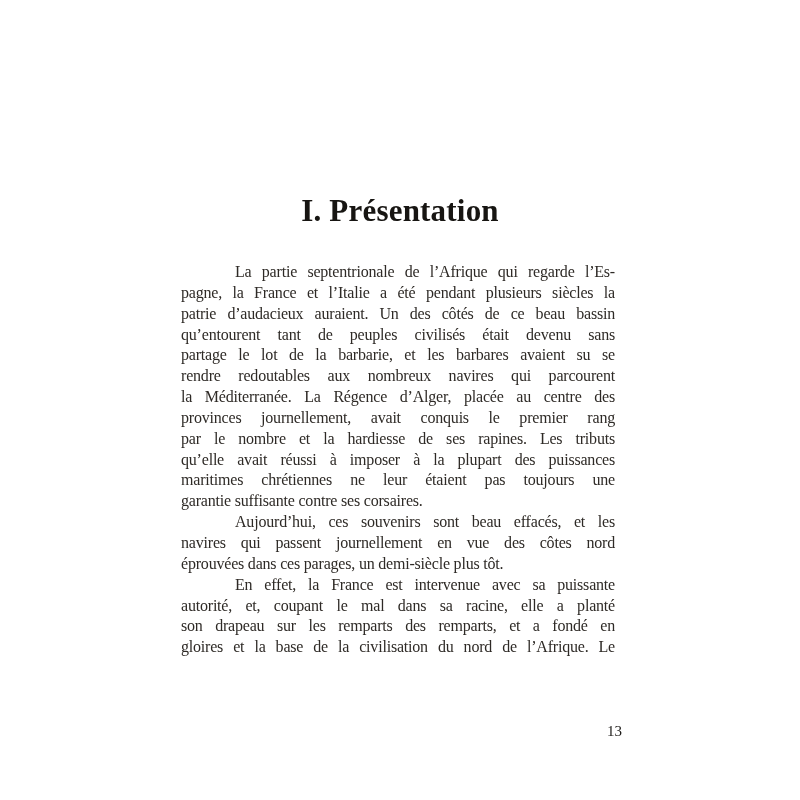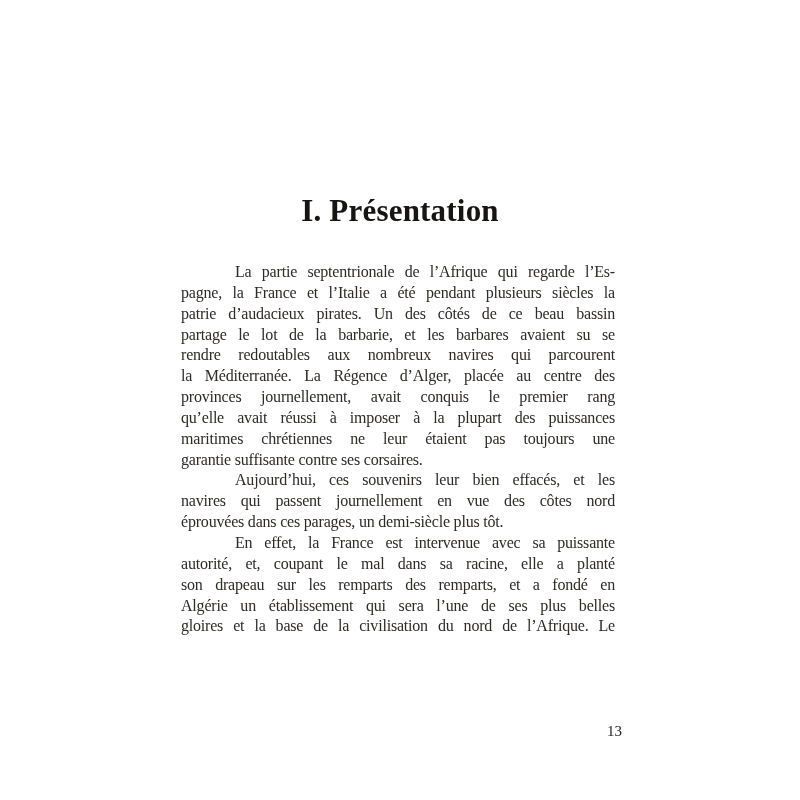--- a/index.html
+++ b/index.html
@@ -64,32 +64,33 @@
 </style>
 </head>
 <body>
 
 <div class="book-page">
   <h1 class="chapter-title">I. Présentation</h1>
 
   <div class="text-block">
       <div class="line indent">La partie septentrionale de l’Afrique qui regarde l’Es-</div>
       <div class="line">pagne, la France et l’Italie a été pendant plusieurs siècles la</div>
-      <div class="line">patrie d’audacieux pirates. Un des côtés de ce beau bassin</div>
+      <div class="line">patrie d’audacieux auraient. Un des côtés de ce beau bassin</div>
+      <div class="line">qu’entourent tant de peuples civilisés était devenu sans</div>
       <div class="line">partage le lot de la barbarie, et les barbares avaient su se</div>
       <div class="line">rendre redoutables aux nombreux navires qui parcourent</div>
       <div class="line">la Méditerranée. La Régence d’Alger, placée au centre des</div>
       <div class="line">provinces journellement, avait conquis le premier rang</div>
+      <div class="line">par le nombre et la hardiesse de ses rapines. Les tributs</div>
       <div class="line">qu’elle avait réussi à imposer à la plupart des puissances</div>
       <div class="line">maritimes chrétiennes ne leur étaient pas toujours une</div>
       <div class="line para-end">garantie suffisante contre ses corsaires.</div>
-      <div class="line indent">Aujourd’hui, ces souvenirs leur bien effacés, et les</div>
+      <div class="line indent">Aujourd’hui, ces souvenirs sont beau effacés, et les</div>
       <div class="line">navires qui passent journellement en vue des côtes nord</div>
       <div class="line para-end">éprouvées dans ces parages, un demi-siècle plus tôt.</div>
       <div class="line indent">En effet, la France est intervenue avec sa puissante</div>
       <div class="line">autorité, et, coupant le mal dans sa racine, elle a planté</div>
       <div class="line">son drapeau sur les remparts des remparts, et a fondé en</div>
-      <div class="line">Algérie un établissement qui sera l’une de ses plus belles</div>
       <div class="line">gloires et la base de la civilisation du nord de l’Afrique. Le</div>
     </div>
 
   <div class="page-number">13</div>
 </div>
 
 </body></html>

